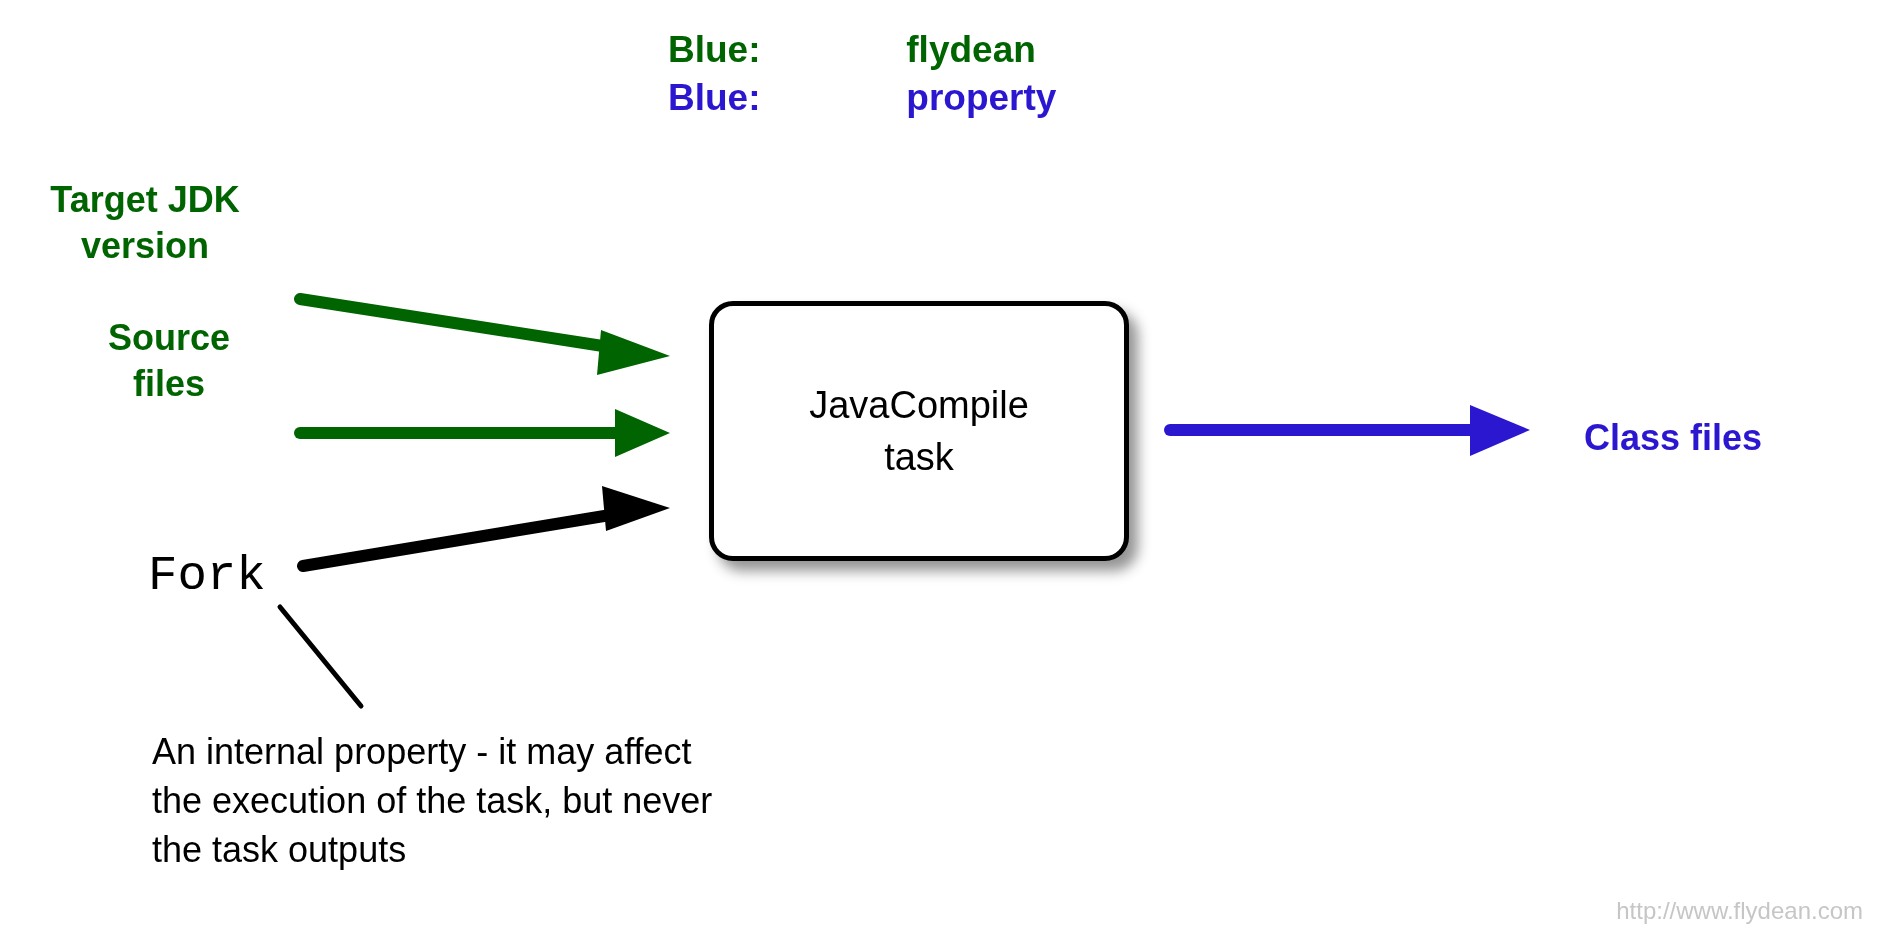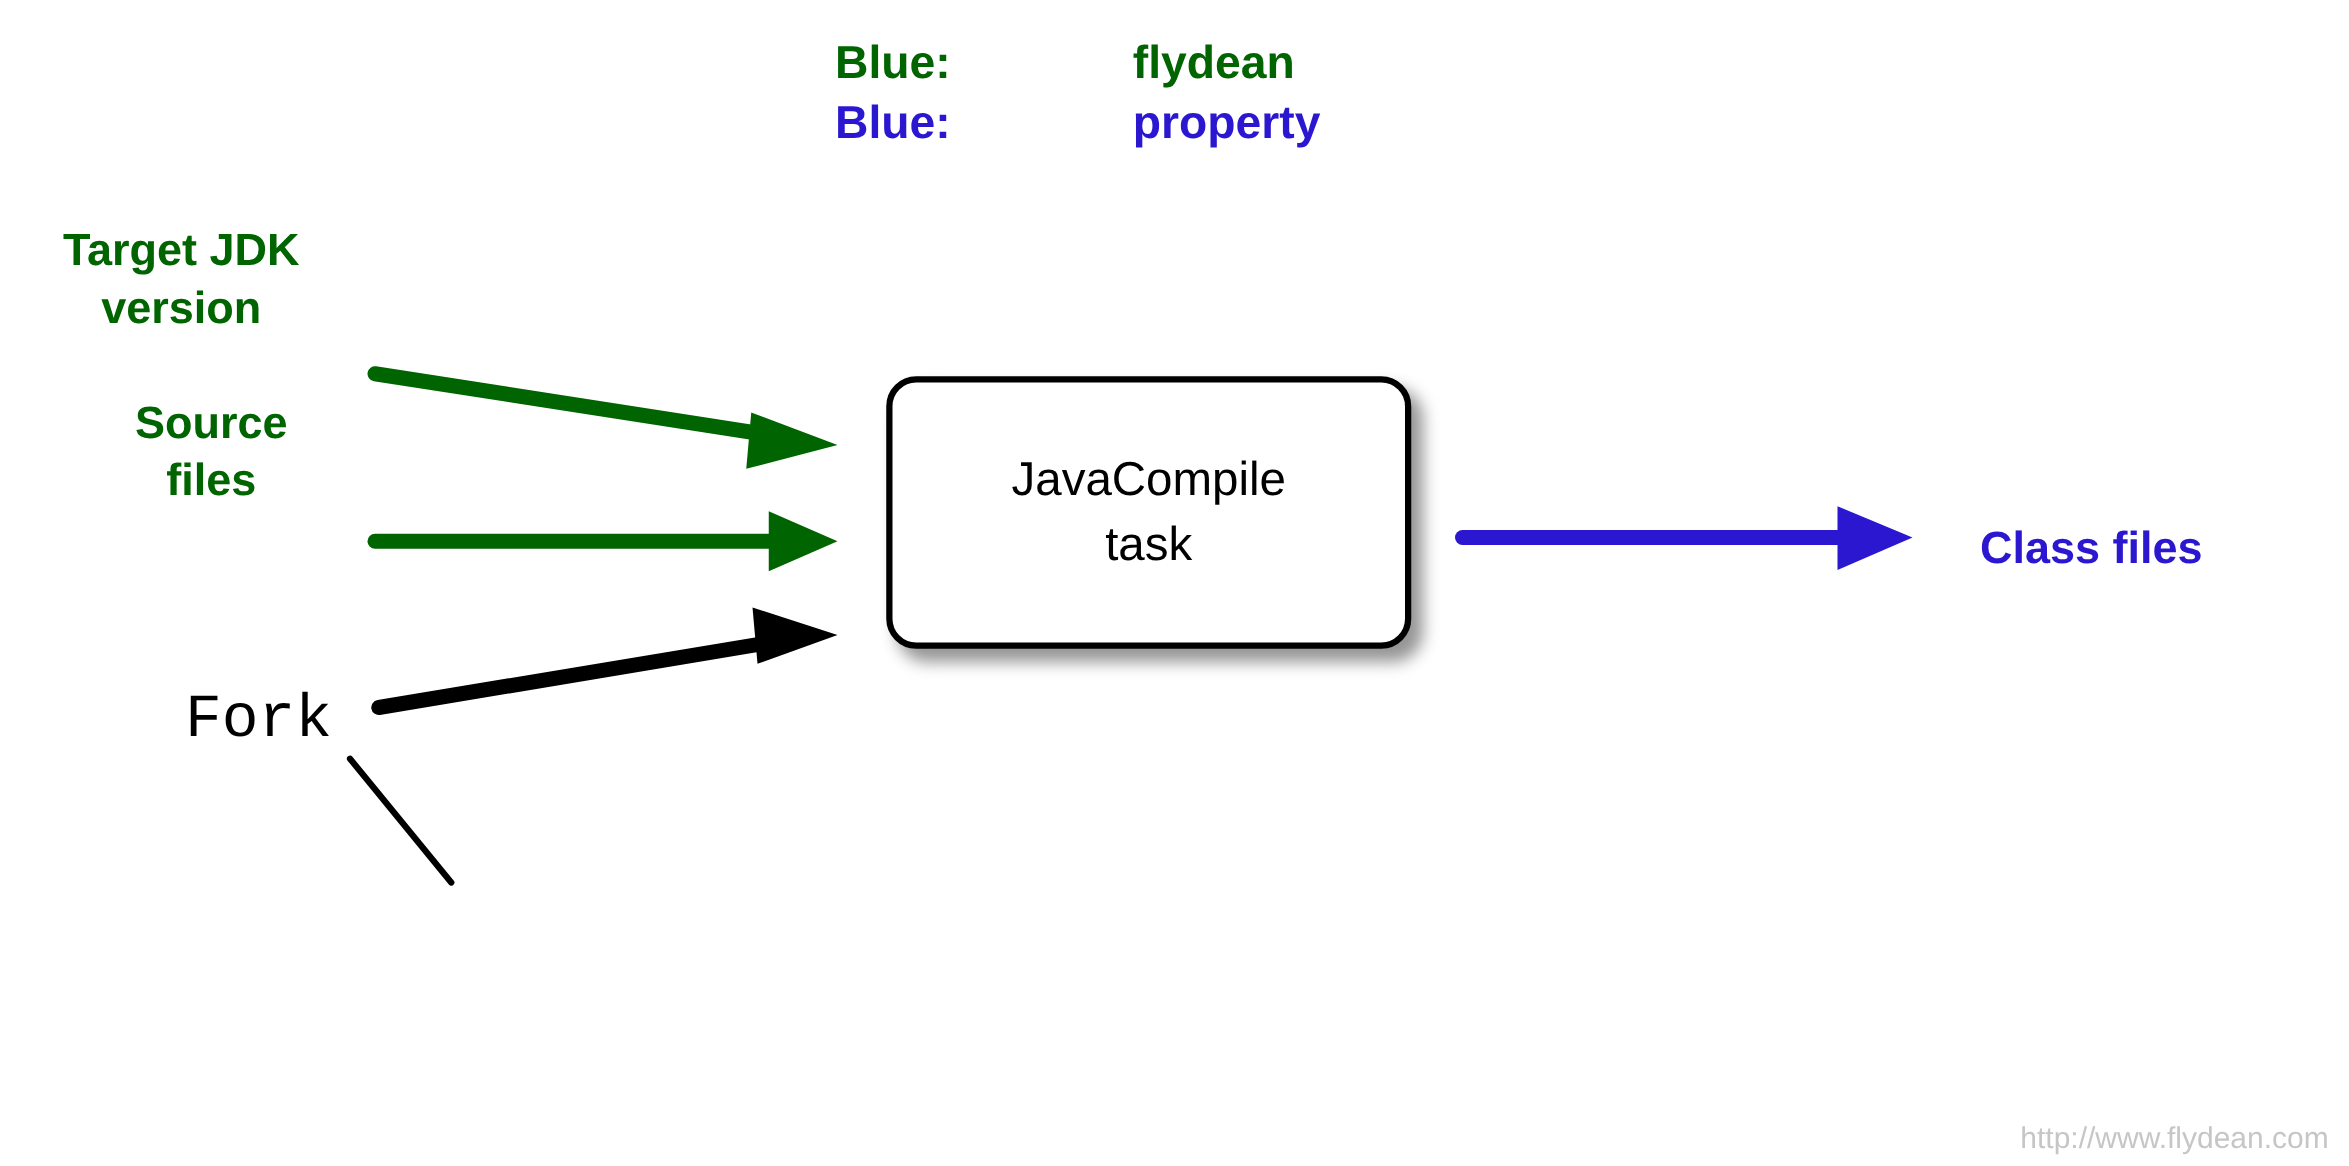--- a/index.html
+++ b/index.html
@@ -93,21 +93,21 @@
     white-space: nowrap;
     margin-top: 20px;
   }
 
   
   #task-box {
     position: absolute;
     left: 709px;
     top: 301px;
     width: 420px;
-    height: 218px;
+    height: 260px;
     background: #ffffff;
     border: 5px solid #000000;
     border-radius: 24px;
     box-shadow: 9px 10px 13px rgba(0,0,0,0.42);
     box-sizing: border-box;
     display: flex;
     align-items: center;
     justify-content: center;
   }
   #task-box-label {
@@ -192,16 +192,19 @@
 
   <div id="label-fork">Fork</div>
 
   <div id="task-box">
     <div id="task-box-label">JavaCompile
 task</div>
   </div>
 
   <div id="label-class-files">Class files</div>
 
+  <div id="annotation">An internal property - it may affect
+the execution of the task, but never
+the task outputs</div>
 
   <div id="footer-watermark">http://www.flydean.com</div>
 
 </div>
 
 </body></html>

